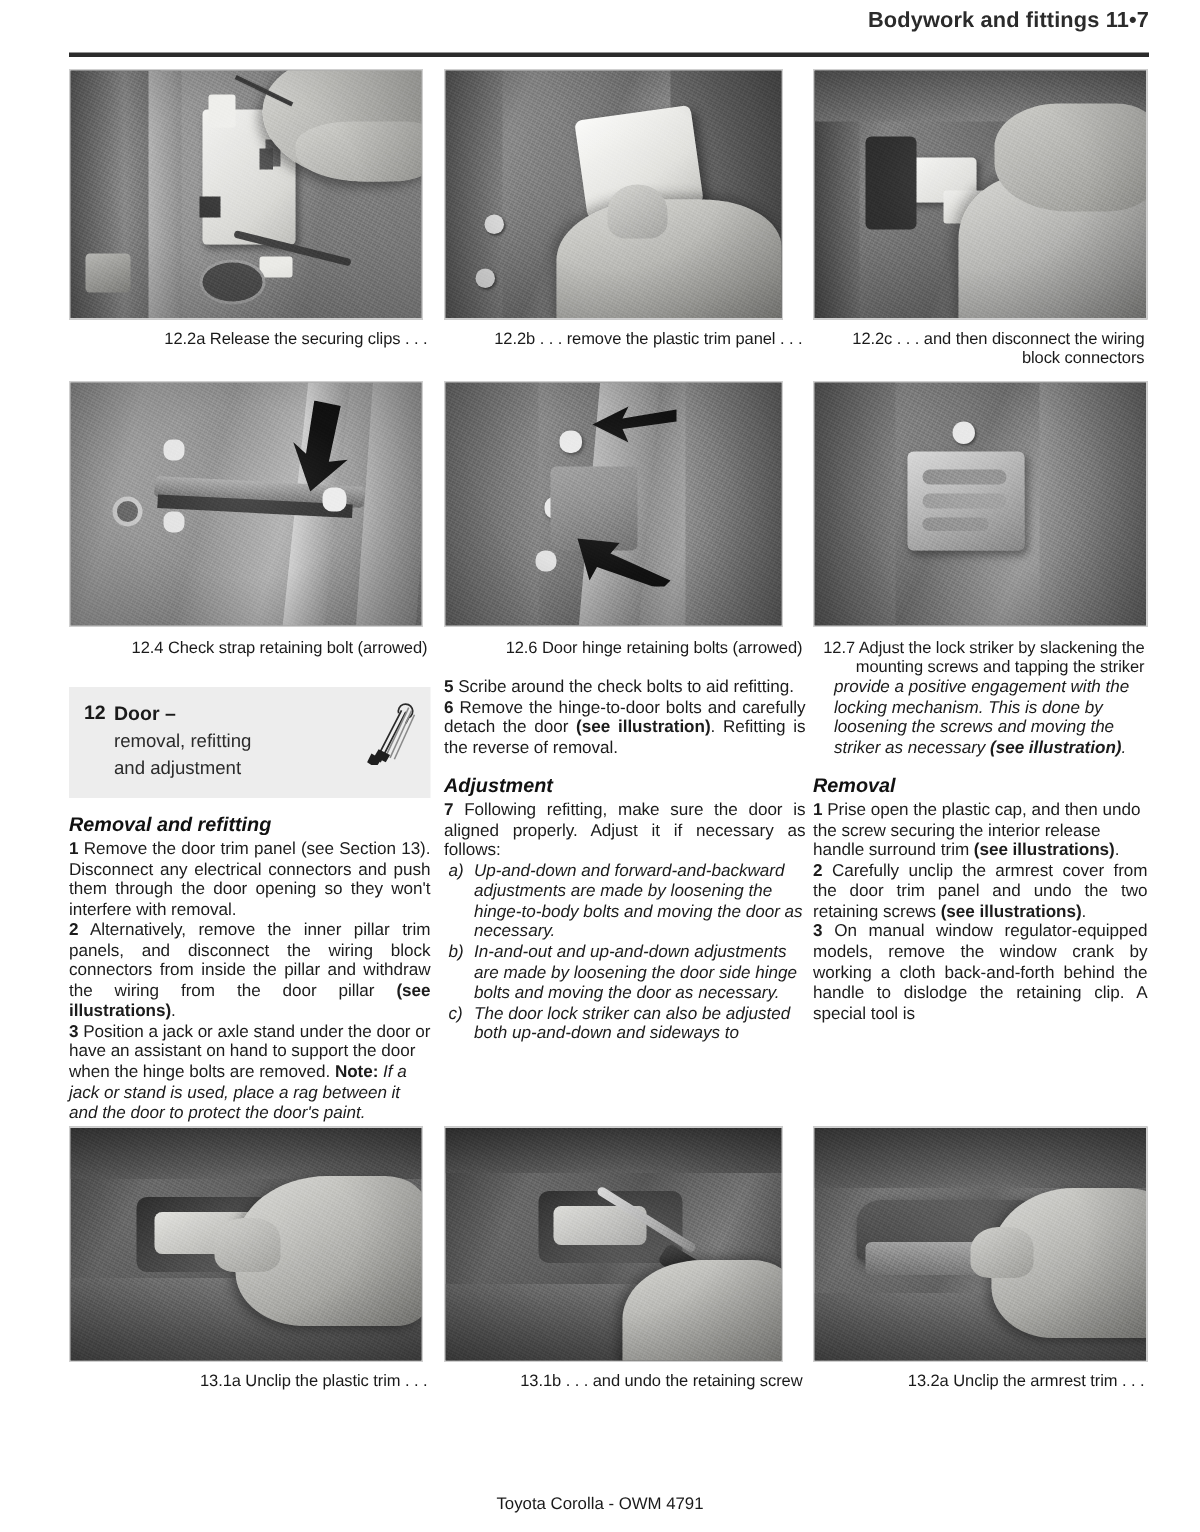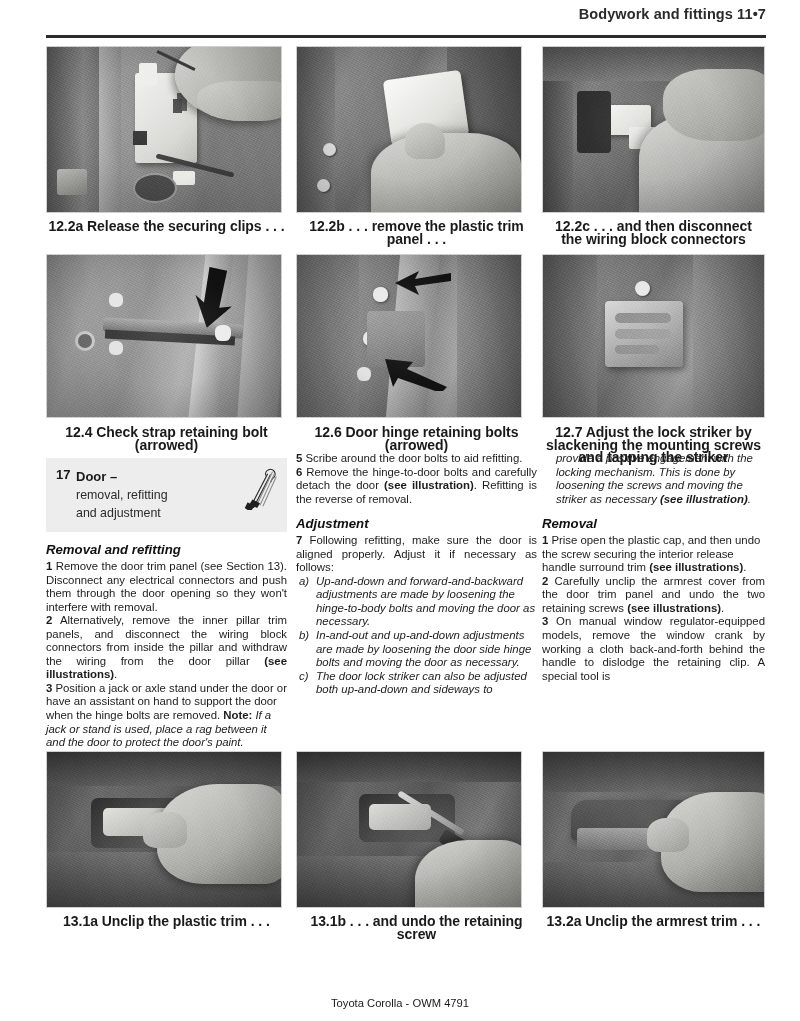--- a/index.html
+++ b/index.html
@@ -66,24 +66,24 @@
       repeating-linear-gradient(117deg, rgba(255,255,255,0.10) 0 1px, rgba(0,0,0,0.08) 1px 3px);
     mix-blend-mode: overlay;
   }
   .vign {
     position: absolute; inset: 0;
     background: radial-gradient(ellipse at 50% 45%, rgba(255,255,255,0.10) 0%, rgba(0,0,0,0.0) 45%, rgba(0,0,0,0.25) 100%);
   }
 
   
   .caption {
-    font-size: 14px;
-    font-weight: bold;
+    font-size: 11px;
+    font-weight: normal;
     line-height: 12.6px;
-    text-align: center;
+    text-align: right;
     color: #1a1a1a;
     padding: 6px 2px 0 2px;
     letter-spacing: -0.05px;
   }
 
   
   .section-box {
     background: #ededed;
     position: relative;
     padding: 9px 12px 11px 10px;
@@ -314,21 +314,21 @@
 <div class="col col-2" style="top:420px;">
   <div class="caption">12.6  Door hinge retaining bolts (arrowed)</div>
 </div>
 <div class="col col-3" style="top:420px;">
   <div class="caption">12.7  Adjust the lock striker by slackening the mounting screws and tapping the striker</div>
 </div>
 
 <div class="col col-1" style="top:458px;">
 
   <div class="section-box">
-    <span class="section-num">17</span><span class="section-title-wrap">
+    <span class="section-num">12</span><span class="section-title-wrap">
       <span class="section-title">Door –</span><br>
       <span class="section-sub">removal, refitting</span><br>
       <span class="section-sub">and adjustment</span>
     </span>
     <svg class="spanner-icon" viewBox="0 0 34 46">
       <g fill="none" stroke="#2a2a2a" stroke-width="1.2">
         <path d="M6 43 L24 8 M9 44 L27 9"></path>
         <path d="M22 10 a5 5 0 1 1 7 3 l-2 4"></path>
       </g>
       <g fill="none" stroke="#8a8a8a" stroke-width="1.1">
@@ -346,21 +346,21 @@
   <p class="body"><span class="sn">1</span><span> Remove the door trim panel (see Section 13). Disconnect any electrical connectors and push them through the door opening so they won't interfere with removal.</span></p>
 
   <p class="body"><span class="sn">2</span><span> Alternatively, remove the inner pillar trim panels, and disconnect the wiring block connectors from inside the pillar and withdraw the wiring from the door pillar </span><span class="bd">(see illustrations)</span><span>.</span></p>
 
   <p class="body last"><span class="sn">3</span><span> Position a jack or axle stand under the door or have an assistant on hand to support the door when the hinge bolts are removed. </span><span class="bd">Note:</span><span class="it"> If a jack or stand is used, place a rag between it and the door to protect the door's paint.</span></p>
 </div>
 
 <div class="col col-2" style="top:452px;">
 
 
-  <p class="body last"><span class="sn">5</span><span> Scribe around the door bolts to aid refitting.</span></p>
+  <p class="body last"><span class="sn">5</span><span> Scribe around the check bolts to aid refitting.</span></p>
 
   <p class="body"><span class="sn">6</span><span> Remove the hinge-to-door bolts and carefully detach the door </span><span class="bd">(see illustration)</span><span>. Refitting is the reverse of removal.</span></p>
 
   <div class="subhead">Adjustment</div>
 
   <p class="body"><span class="sn">7</span><span> Following refitting, make sure the door is aligned properly. Adjust it if necessary as follows:</span></p>
 
   <ol class="alpha">
     <li><span class="mk">a)</span><span>Up-and-down and forward-and-backward adjustments are made by loosening the hinge-to-body bolts and moving the door as necessary.</span></li>
     <li><span class="mk">b)</span><span>In-and-out and up-and-down adjustments are made by loosening the door side hinge bolts and moving the door as necessary.</span></li>

